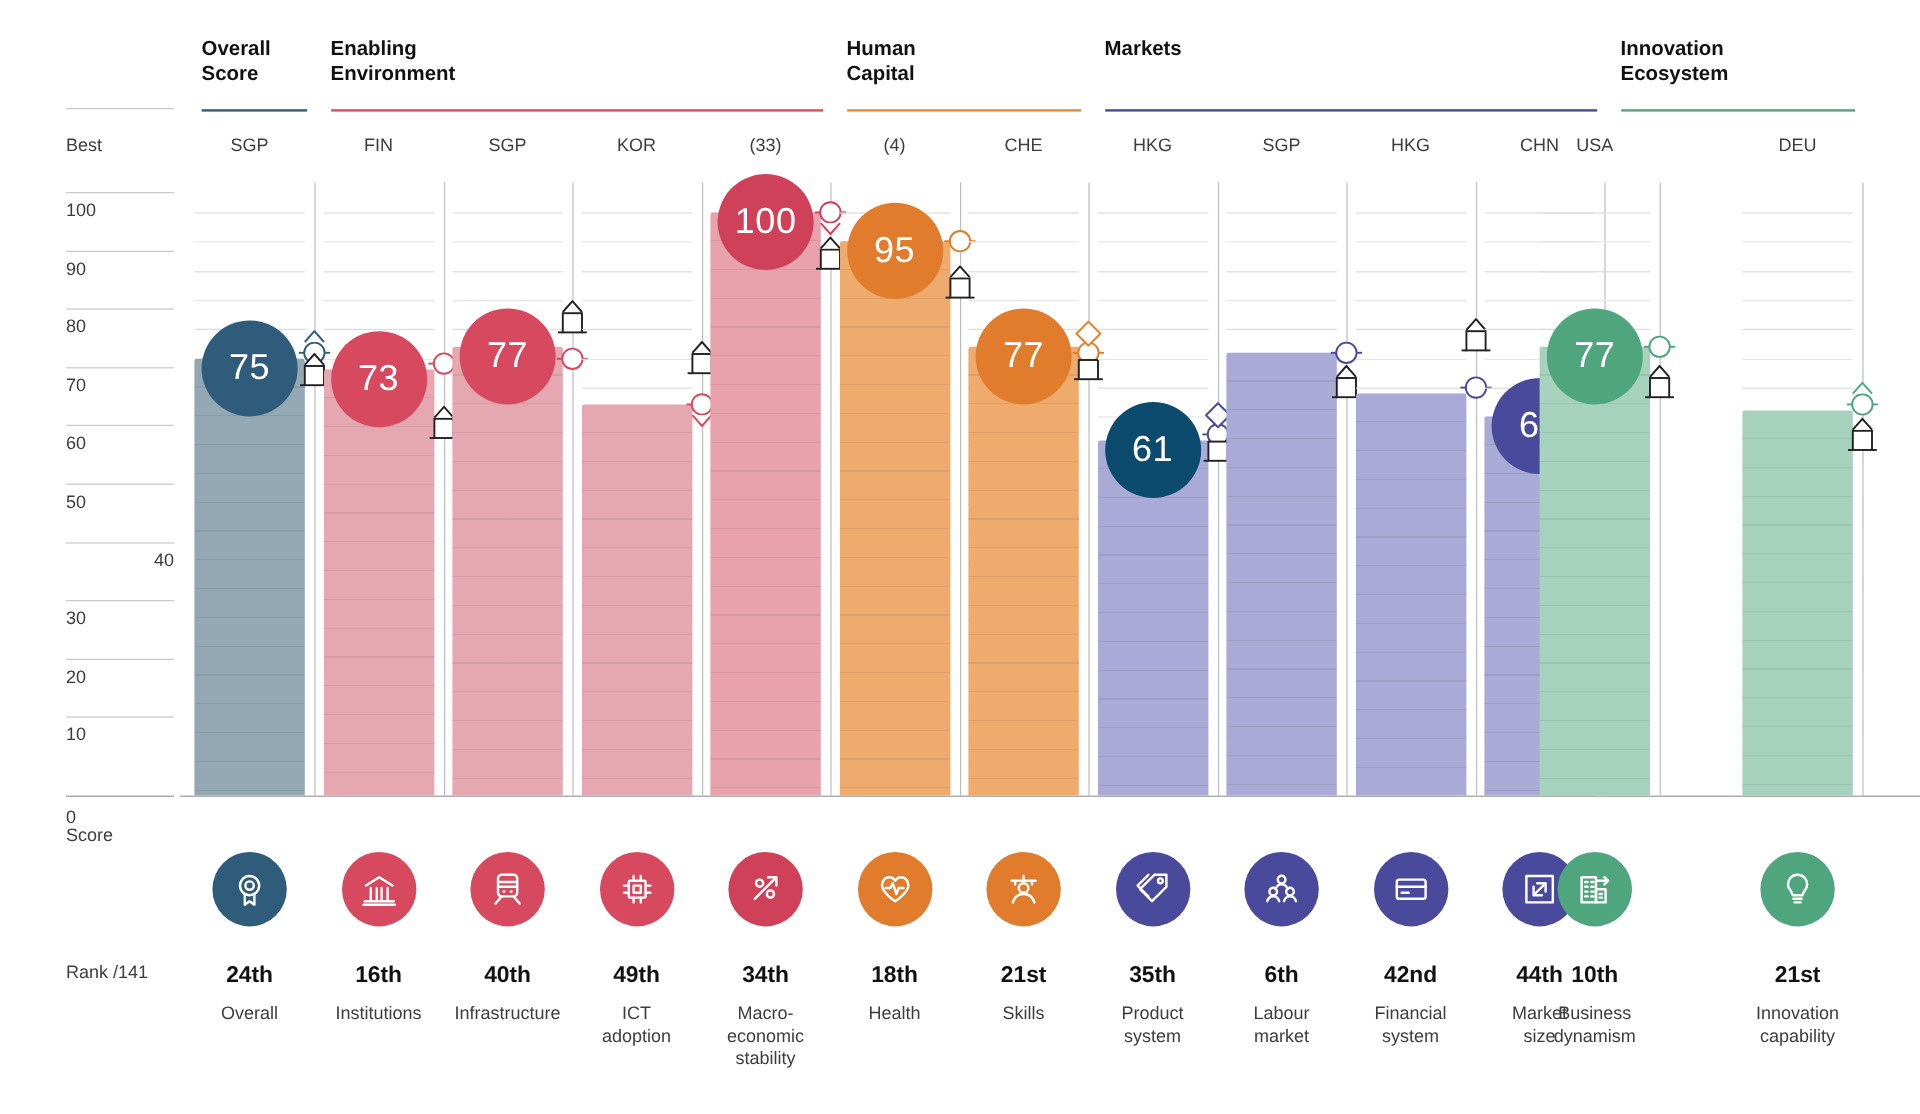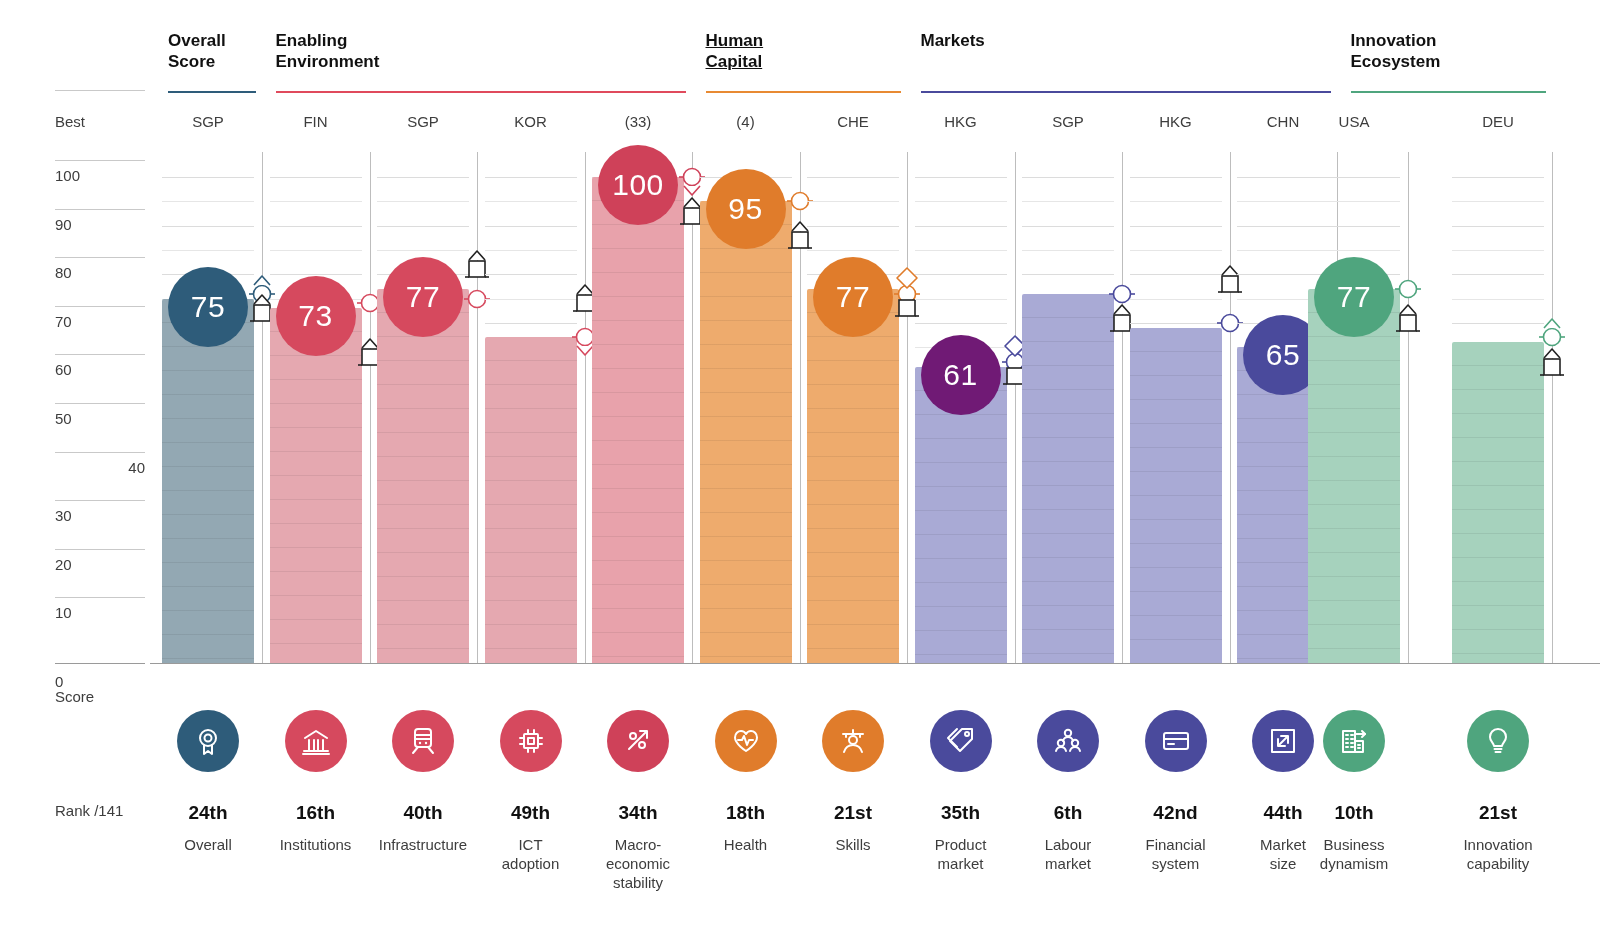--- a/index.html
+++ b/index.html
@@ -149,21 +149,21 @@
   </div>
 
   <div class="plot" id="plot">
     <div class="baseline"></div>
   <div class="group-head" style="left: 18px;">Overall
 Score</div>
       <div class="group-rule" style="left: 18px; width: 87.5px; background: rgb(46, 92, 122);"></div>
       <div class="group-head" style="left: 125.5px;">Enabling
 Environment</div>
       <div class="group-rule" style="left: 125.5px; width: 410px; background: rgb(224, 74, 92);"></div>
-      <div class="group-head" style="left: 555.5px; text-decoration: underline;">Human
+      <div class="group-head" style="left: 555.5px;">Human
 Capital</div>
       <div class="group-rule" style="left: 555.5px; width: 195px; background: rgb(232, 138, 50);"></div>
       <div class="group-head" style="left: 770.5px;">Markets</div>
       <div class="group-rule" style="left: 770.5px; width: 410px; background: rgb(74, 74, 156);"></div>
       <div class="group-head" style="left: 1200.5px;">Innovation
 Ecosystem</div>
       <div class="group-rule" style="left: 1200.5px; width: 195px; background: rgb(79, 165, 126);"></div>
       <div class="col" style="left: 12px; width: 107.5px;">
         <div class="col-best" style="width: 92px;">SGP</div>
         <div class="grid-seg" style="left: 0px; width: 92px; top: 614.4px; background: rgb(220, 220, 220);"></div>
@@ -572,31 +572,31 @@
             <path d="M 17 -2 L 27 8 L 17 18 L 7 8 Z" fill="#fff" stroke="#4a4a9c" stroke-width="1.6" stroke-linejoin="round"></path>
           </svg>
         </div>
         <div class="mk" style="left: 83px; top: 352.26px;">
           <svg width="34" height="40" viewBox="0 0 34 40">
             <rect x="9" y="16" width="16" height="16" fill="#fff" stroke="#222" stroke-width="1.6"></rect>
             <line x1="5" y1="32" x2="9" y2="32" stroke="#222" stroke-width="1.6"></line>
             <line x1="25" y1="32" x2="29" y2="32" stroke="#222" stroke-width="1.6"></line>
           </svg>
         </div>
-        <div class="bubble" style="width: 80px; height: 80px; left: 6px; top: 334.54px; background: #701a75;">61</div>
+        <div class="bubble" style="width: 80px; height: 80px; left: 6px; top: 334.54px; background: #0c4a6e;">61</div>
         <div class="icon-circle" style="left: 15px; top: 710px; background: rgb(74, 74, 156);">
           <svg width="32" height="32" viewBox="0 0 32 32">
             <path d="M17 4 L27 4 L27 14 L15 26 L5 16 Z" stroke="#fff" fill="none" stroke-width="2" stroke-linecap="round" stroke-linejoin="round"></path>
             <circle cx="22" cy="9" r="2" stroke="#fff" fill="none" stroke-width="2" stroke-linecap="round" stroke-linejoin="round"></circle>
             <path d="M12 4 L3 13 L12 22" stroke="#fff" fill="none" stroke-width="2" stroke-linecap="round" stroke-linejoin="round"></path>
           </svg>
         </div>
         <div class="rank-val" style="left: -19px; top: 802px;">35th</div>
         <div class="pillar-name" style="left: -19px; top: 836px;">Product
-market</div>
+system</div>
       </div>
       <div class="col" style="left: 872px; width: 107.5px;">
         <div class="col-best" style="width: 92px;">SGP</div>
         <div class="grid-seg" style="left: 0px; width: 92px; top: 614.4px; background: rgb(220, 220, 220);"></div>
         <div class="grid-seg" style="left: 0px; width: 92px; top: 638.7px; background: rgb(230, 230, 230);"></div>
         <div class="grid-seg" style="left: 0px; width: 92px; top: 565.8px; background: rgb(220, 220, 220);"></div>
         <div class="grid-seg" style="left: 0px; width: 92px; top: 590.1px; background: rgb(230, 230, 230);"></div>
         <div class="grid-seg" style="left: 0px; width: 92px; top: 517.2px; background: rgb(220, 220, 220);"></div>
         <div class="grid-seg" style="left: 0px; width: 92px; top: 541.5px; background: rgb(230, 230, 230);"></div>
         <div class="grid-seg" style="left: 0px; width: 92px; top: 468.6px; background: rgb(220, 220, 220);"></div>
@@ -745,21 +745,21 @@
             <rect x="5" y="5" width="22" height="22" stroke="#fff" fill="none" stroke-width="2" stroke-linecap="round" stroke-linejoin="round"></rect>
             <path d="M12 20 L20 12" stroke="#fff" fill="none" stroke-width="2" stroke-linecap="round" stroke-linejoin="round"></path>
             <path d="M14 11 L21 11 L21 18" stroke="#fff" fill="none" stroke-width="2" stroke-linecap="round" stroke-linejoin="round"></path>
             <path d="M18 21 L11 21 L11 14" stroke="#fff" fill="none" stroke-width="2" stroke-linecap="round" stroke-linejoin="round"></path>
           </svg>
         </div>
         <div class="rank-val" style="left: -19px; top: 802px;">44th</div>
         <div class="pillar-name" style="left: -19px; top: 836px;">Market
 size</div>
       </div>
-      <div class="col" style="left: 1158px; width: 107.5px;">
+      <div class="col" style="left: 1133px; width: 107.5px;">
         <div class="col-best" style="width: 92px;">USA</div>
         <div class="grid-seg" style="left: 0px; width: 92px; top: 614.4px; background: rgb(220, 220, 220);"></div>
         <div class="grid-seg" style="left: 0px; width: 92px; top: 638.7px; background: rgb(230, 230, 230);"></div>
         <div class="grid-seg" style="left: 0px; width: 92px; top: 565.8px; background: rgb(220, 220, 220);"></div>
         <div class="grid-seg" style="left: 0px; width: 92px; top: 590.1px; background: rgb(230, 230, 230);"></div>
         <div class="grid-seg" style="left: 0px; width: 92px; top: 517.2px; background: rgb(220, 220, 220);"></div>
         <div class="grid-seg" style="left: 0px; width: 92px; top: 541.5px; background: rgb(230, 230, 230);"></div>
         <div class="grid-seg" style="left: 0px; width: 92px; top: 468.6px; background: rgb(220, 220, 220);"></div>
         <div class="grid-seg" style="left: 0px; width: 92px; top: 492.9px; background: rgb(230, 230, 230);"></div>
         <div class="grid-seg" style="left: 0px; width: 92px; top: 420px; background: rgb(220, 220, 220);"></div>

